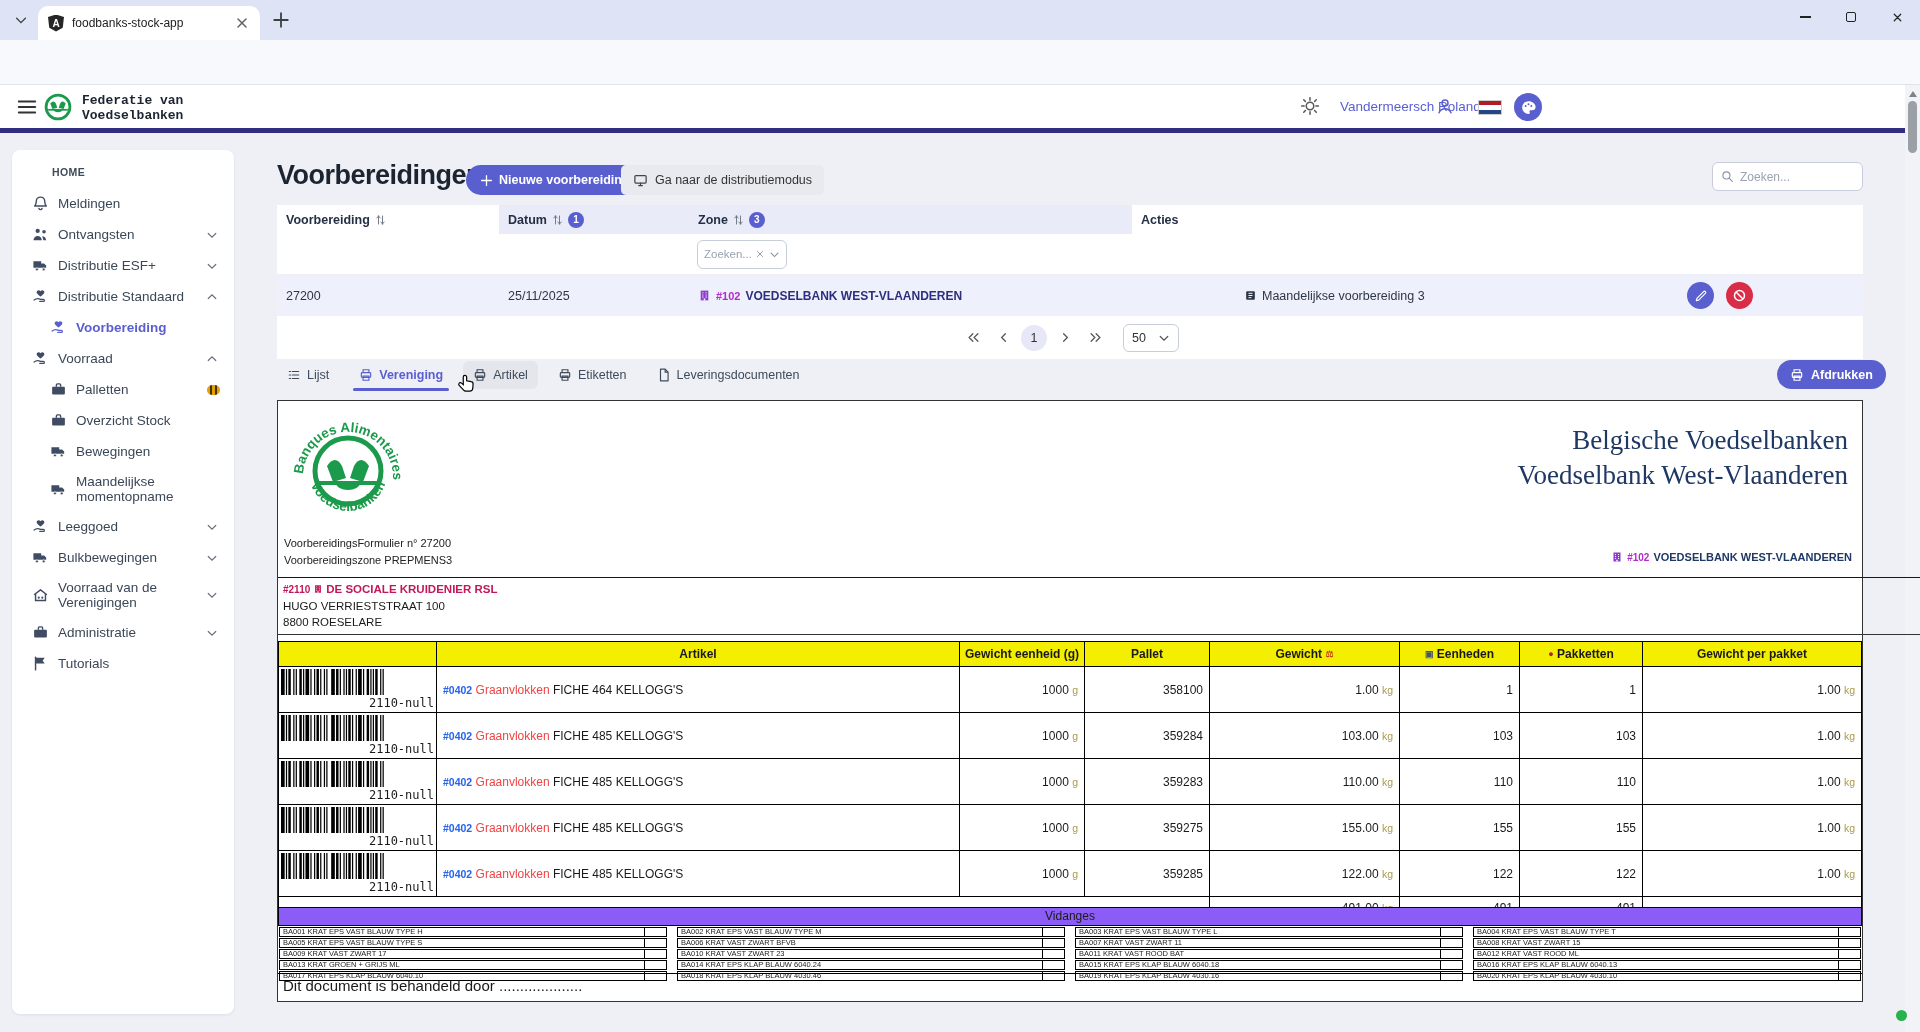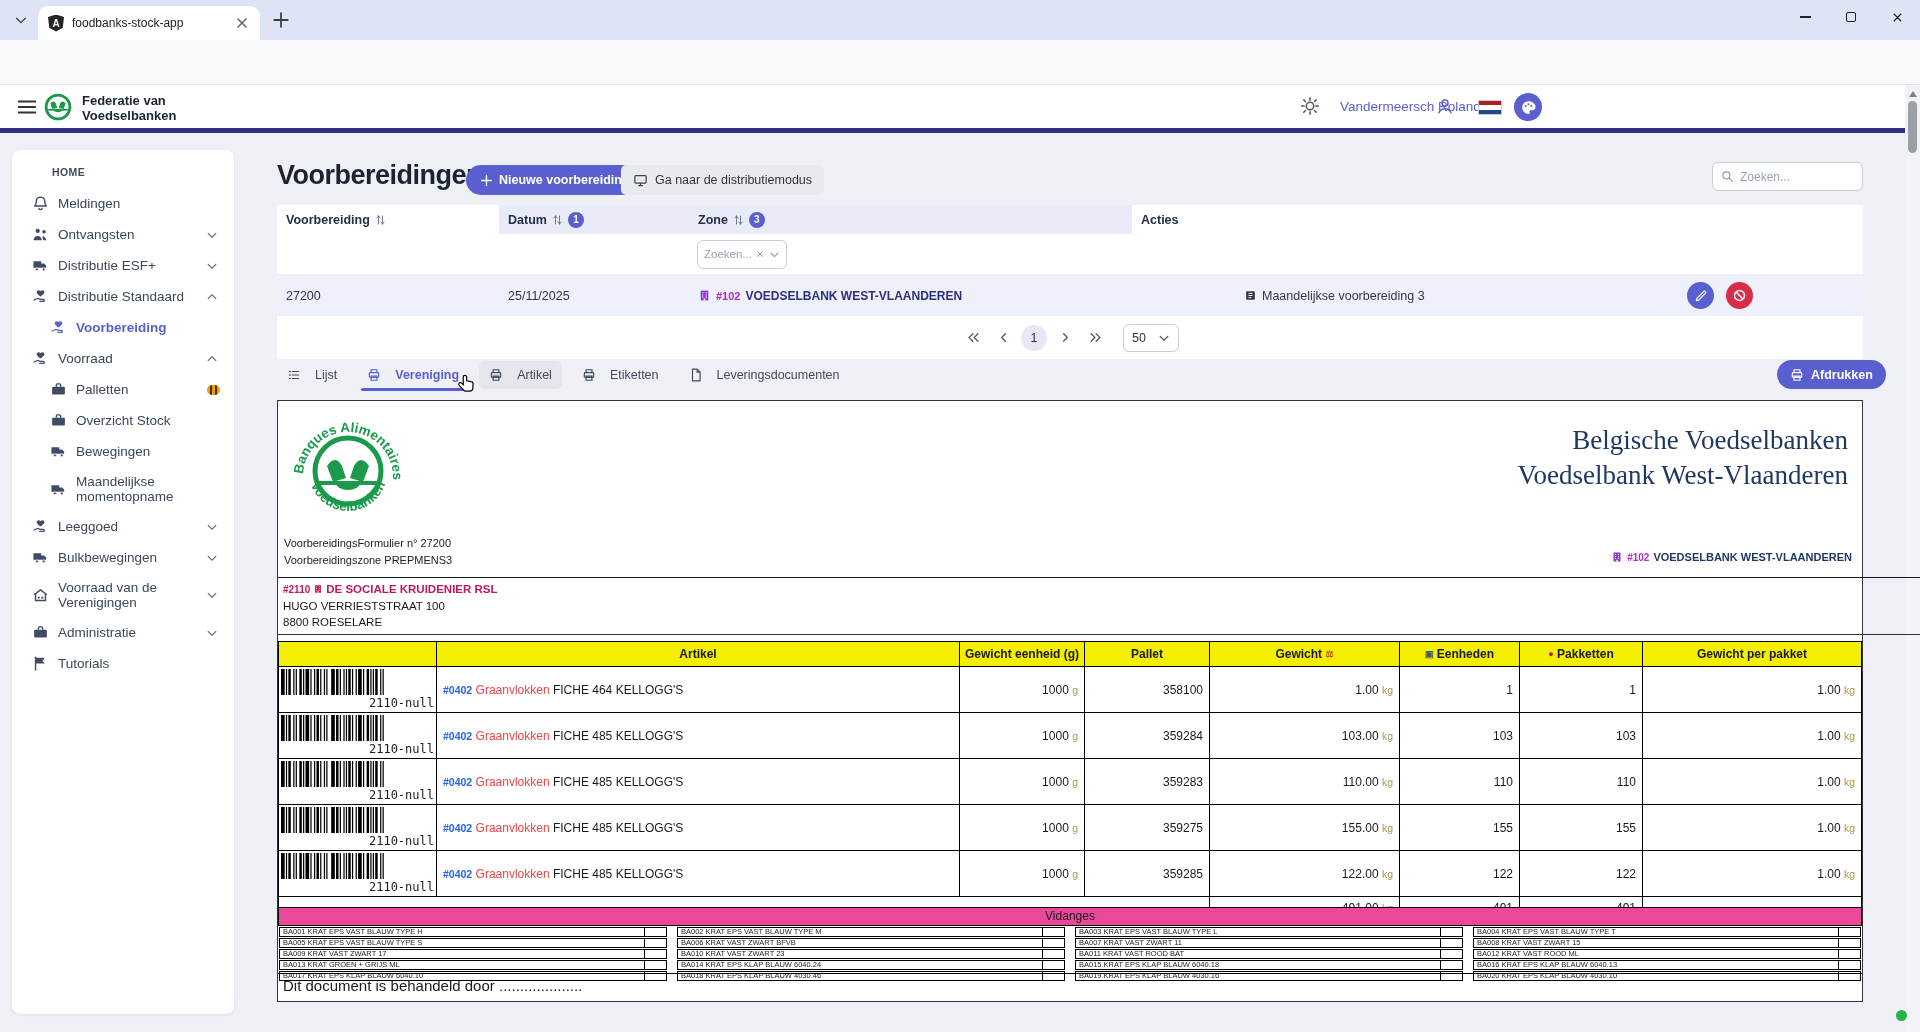--- a/index.html
+++ b/index.html
@@ -26,21 +26,21 @@
   .tb-right { position:absolute; top:51px; color:#5f6368; }
   .avatar { position:absolute; left:1508px; top:48px; width:28px; height:28px; border-radius:50%; background:radial-gradient(circle at 35% 30%,#b97a56,#7a4a2d); }
   .ext-green { position:absolute; left:1408px; top:52px; width:20px; height:20px; background:#1ea446; border-radius:4px; display:flex; align-items:center; justify-content:center; }
   .ext-red { position:absolute; left:1440px; top:54px; width:16px; height:16px; background:#d93025; border-radius:50%; }
   .ext-gray { position:absolute; left:1378px; top:53px; width:18px; height:18px; background:#b9bec9; border-radius:4px; }
 
   
   #appheader { position:absolute; left:0; top:85px; width:1920px; height:43px; background:#fff; }
   .hamburger { position:absolute; left:16px; top:96px; width:22px; height:22px; color:#333; }
   .app-logo { position:absolute; left:44px; top:93px; width:28px; height:28px; }
-  .org-name { position:absolute; left:82px; top:93px; font-size:13px; font-weight:bold; color:#1b2430; line-height:15px; }
+  .org-name { position:absolute; left:82px; top:93px; font-size:13px; font-weight:bold; color:#1b2430; line-height:15px;font-family:Liberation Mono, monospace; }
   .theme-ico { position:absolute; left:1300px; top:96px; width:20px; height:20px; color:#555; }
   .user-name { position:absolute; left:1340px; top:99px; font-size:13.5px; color:#5a5fd0; }
   .user-ico { position:absolute; left:1436px; top:97px; width:18px; height:18px; color:#5a5fd0; }
   .flag { position:absolute; left:1478px; top:100px; width:24px; height:15px; border:1px solid #ccc; display:flex; flex-direction:column; }
   .flag div { flex:1; }
   .palette-btn { position:absolute; left:1514px; top:93px; width:28px; height:28px; border-radius:50%; background:#5a5fd0; display:flex; align-items:center; justify-content:center; color:#fff; }
   #stripe { position:absolute; left:0; top:128px; width:1920px; height:5px; background:#312e81; }
 
   
   #scrollbar { position:absolute; right:0; top:85px; width:15px; height:947px; background:#f2f3f6; }
@@ -87,21 +87,21 @@
   .act-btn { width:27px; height:27px; border-radius:50%; border:none; display:flex; align-items:center; justify-content:center; color:#fff; }
   .act-edit { background:#5a5fd0; }
   .act-block { background:#d92c46; margin-left:7px; }
   .pag-row { height:43px; display:flex; align-items:center; justify-content:center; gap:6px; color:#555; }
   .pag-btn { width:24px; height:24px; display:flex; align-items:center; justify-content:center; color:#555; }
   .pag-num { width:26px; height:26px; border-radius:50%; background:#e6e8f8; display:flex; align-items:center; justify-content:center; font-size:12.5px; color:#333; }
   .pag-size { margin-left:10px; width:56px; height:28px; border:1px solid #c7cdda; border-radius:6px; display:flex; align-items:center; justify-content:space-between; padding:0 8px; font-size:12.5px; color:#333; background:#fff; }
 
   
   #tabsrow { position:absolute; left:277px; top:358px; display:flex; align-items:center; gap:10px; height:34px; }
-  .tab-item { display:flex; gap:14px; font-size:12.5px; color:#3f4a5a; padding:7px 10px; position:relative; }
+  .tab-item { display:flex; gap:6px; font-size:12.5px; color:#3f4a5a; padding:7px 10px; position:relative; }
   .tab-item svg { width:14px; height:14px; }
   .tab-item.active { color:#5a5fd0; font-weight:bold; }
   .tab-item.active::after { content:""; position:absolute; left:4px; right:4px; bottom:-2px; height:3px; background:#5a5fd0; border-radius:2px; }
   .tab-item.hovered { background:#e5e6eb; border-radius:6px; }
   .btn-print { position:absolute; left:1777px; top:360px; height:29px; background:#5a5fd0; color:#fff; border:none; border-radius:15px; font-size:12.5px; font-weight:bold; padding:0 13px; display:flex; align-items:center; gap:7px; font-family:inherit; }
   #cursor { position:absolute; left:455px; top:374px; width:22px; height:24px; z-index:50; }
 
   
   #doc { position:absolute; left:277px; top:400px; width:1586px; height:602px; background:#fff; border:1px solid #333; color:#1a1a1a; }
   .doc-logo { position:absolute; left:8px; top:8px; }
@@ -127,21 +127,21 @@
   #doctable .total td { height:23px; }
   .unit { color:#a89a4a; font-size:10.5px; }
   .art-code { color:#2563eb; font-size:10.5px; font-weight:bold; }
   .art-cat { color:#ef4444; }
   .th-ico { font-size:9px; vertical-align:1px; }
   .th-ico.scale { color:#c2410c; }
   .th-ico.box { color:#475569; }
   .th-ico.apple { color:#b3261e; }
 
   #vidanges { position:absolute; left:0; top:506px; width:1584px; }
-  .vid-head { border:1px solid #000; background:#ec4899; text-align:center; font-size:12px; height:19px; line-height:17px; }
+  .vid-head { border:1px solid #000; background:#8b5cf6; text-align:center; font-size:12px; height:19px; line-height:17px; }
   .vid-grid { display:grid; grid-template-columns:repeat(4,1fr); column-gap:10px; row-gap:1px; padding:1px 1px 0 1px; }
   .vid-item { display:flex; gap:0; }
   .vid-label { flex:1; border:1px solid #000; font-size:7.5px; line-height:8.5px; height:10px; padding-left:3px; white-space:nowrap; overflow:hidden; color:#222; }
   .vid-box { width:22px; height:10px; border:1px solid #000; border-left:none; }
   .doc-footer { position:absolute; left:0; top:572px; width:1584px; height:29px; border-top:1px solid #000; font-size:15px; padding:3px 0 0 5px; }
 
   .status-dot { position:absolute; left:1896px; top:1010px; width:11px; height:11px; border-radius:50%; background:#27b24a; }
 </style>
 </head>
 <body>

